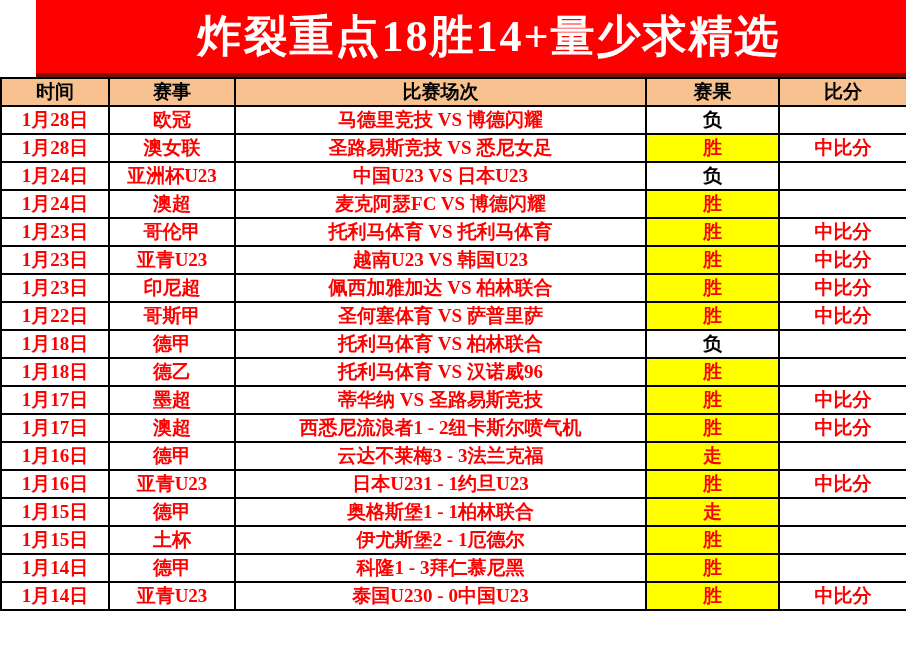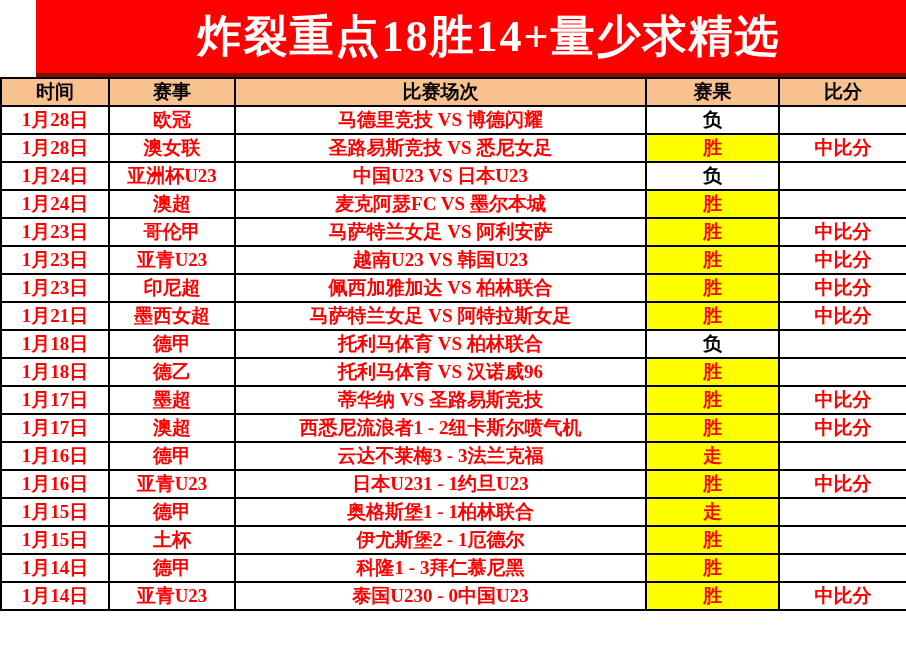--- a/index.html
+++ b/index.html
@@ -108,49 +108,49 @@
       <tr>
     <td class="c-date">1月24日</td>
     <td class="c-league">亚洲杯U23</td>
     <td class="c-match">中国U23 VS 日本U23</td>
     <td class="c-result">负</td>
     <td class="c-score"></td>
   </tr>
       <tr>
     <td class="c-date">1月24日</td>
     <td class="c-league">澳超</td>
-    <td class="c-match">麦克阿瑟FC VS 墨尔本城</td>
+    <td class="c-match">麦克阿瑟FC VS 博德闪耀</td>
     <td class="c-result win">胜</td>
     <td class="c-score"></td>
   </tr>
       <tr>
     <td class="c-date">1月23日</td>
     <td class="c-league">哥伦甲</td>
-    <td class="c-match">马萨特兰女足 VS 阿利安萨</td>
+    <td class="c-match">托利马体育 VS 托利马体育</td>
     <td class="c-result win">胜</td>
     <td class="c-score">中比分</td>
   </tr>
       <tr>
     <td class="c-date">1月23日</td>
     <td class="c-league">亚青U23</td>
     <td class="c-match">越南U23 VS 韩国U23</td>
     <td class="c-result win">胜</td>
     <td class="c-score">中比分</td>
   </tr>
       <tr>
     <td class="c-date">1月23日</td>
     <td class="c-league">印尼超</td>
     <td class="c-match">佩西加雅加达 VS 柏林联合</td>
     <td class="c-result win">胜</td>
     <td class="c-score">中比分</td>
   </tr>
       <tr>
-    <td class="c-date">1月21日</td>
-    <td class="c-league">墨西女超</td>
-    <td class="c-match">马萨特兰女足 VS 阿特拉斯女足</td>
+    <td class="c-date">1月22日</td>
+    <td class="c-league">哥斯甲</td>
+    <td class="c-match">圣何塞体育 VS 萨普里萨</td>
     <td class="c-result win">胜</td>
     <td class="c-score">中比分</td>
   </tr>
       <tr>
     <td class="c-date">1月18日</td>
     <td class="c-league">德甲</td>
     <td class="c-match">托利马体育 VS 柏林联合</td>
     <td class="c-result">负</td>
     <td class="c-score"></td>
   </tr>

